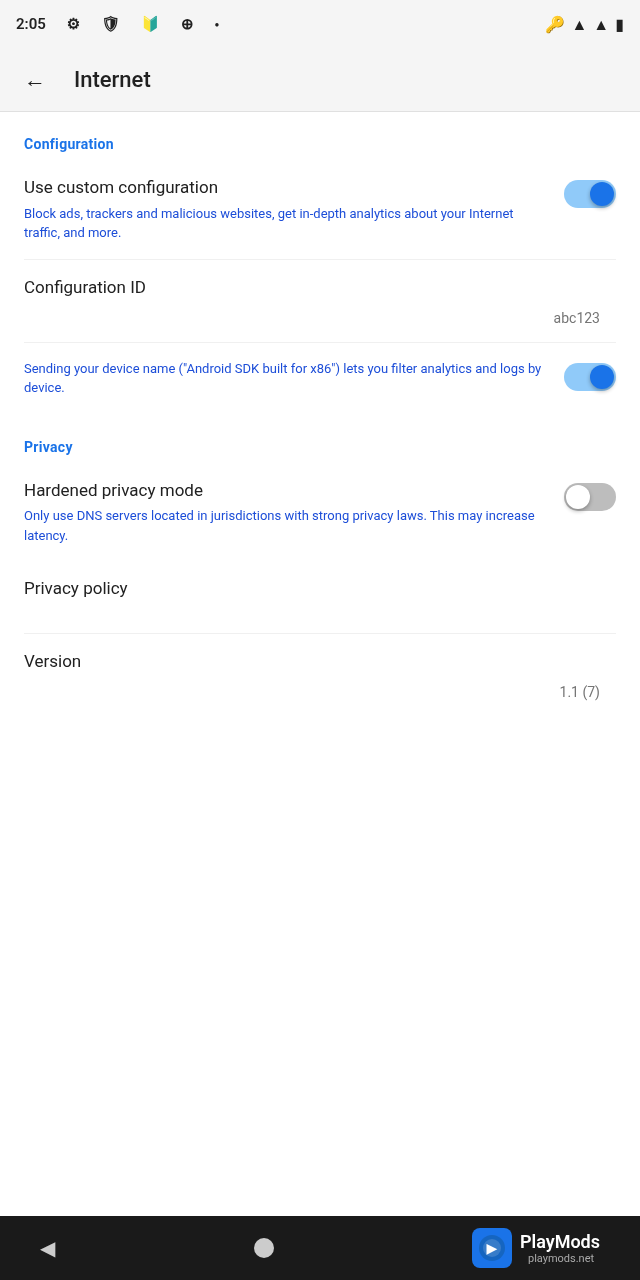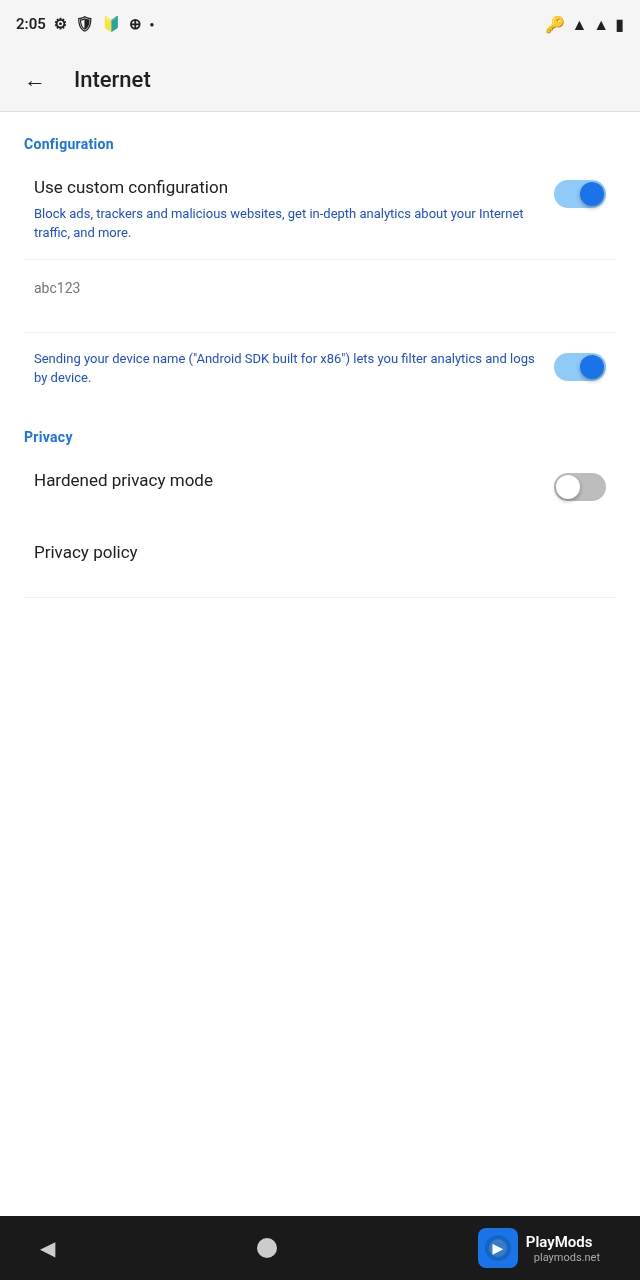--- a/index.html
+++ b/index.html
@@ -17,21 +17,21 @@
       background: #f5f5f5;
       height: 48px;
       display: flex;
       align-items: center;
       justify-content: space-between;
       padding: 0 16px;
     }
     .status-left {
       display: flex;
       align-items: center;
-      gap: 8px;
+      gap: 21px;
       font-size: 15px;
       font-weight: 600;
       color: #212121;
     }
     .status-right {
       display: flex;
       align-items: center;
       gap: 6px;
     }
 
@@ -67,21 +67,21 @@
     .section-header {
       padding: 24px 24px 8px 24px;
       font-size: 14px;
       font-weight: 700;
       color: #1a73e8;
       letter-spacing: 0.3px;
     }
 
     
     .settings-item {
-      padding: 16px 34px;
+      padding: 16px 24px;
       display: flex;
       align-items: flex-start;
       justify-content: space-between;
       min-height: 72px;
       cursor: pointer;
     }
     .settings-item-text {
       flex: 1;
       padding-right: 16px;
     }
@@ -93,21 +93,22 @@
       margin-bottom: 4px;
     }
     .settings-item-subtitle {
       font-size: 13px;
       color: #1d4ed8;
       line-height: 1.5;
     }
     .settings-item-value {
       font-size: 14px;
       color: #757575;
-      margin-top: 4px;
+      margin-top: 10px;
+      text-align: right;
     }
 
     
     .toggle {
       position: relative;
       width: 52px;
       height: 28px;
       flex-shrink: 0;
       margin-top: 4px;
     }
@@ -184,21 +185,21 @@
       display: flex;
       align-items: center;
       justify-content: center;
       font-size: 20px;
     }
     .playmods-text {
       display: flex;
       flex-direction: column;
     }
     .playmods-name {
-      font-size: 15px;
+      font-size: 18px;
       color: #ffffff;
       font-weight: 600;
     }
     .playmods-url {
       font-size: 11px;
       color: #aaaaaa;
       padding-left: 8px;
     }
 
     
@@ -243,20 +244,21 @@
     <div class="toggle">
       <div class="toggle-track on"></div>
       <div class="toggle-thumb on"></div>
     </div>
   </div>
 
   <div class="divider"></div>
 
   <div class="settings-item">
     <div class="settings-item-text">
+      <div class="settings-item-title">Configuration ID</div>
       <div class="settings-item-value">abc123</div>
     </div>
   </div>
 
   <div class="divider"></div>
 
   <div class="settings-item">
     <div class="settings-item-text">
       <div class="settings-item-subtitle">Sending your device name ("Android SDK built for x86") lets you filter analytics and logs by device.</div>
     </div>
@@ -264,36 +266,43 @@
       <div class="toggle-track on"></div>
       <div class="toggle-thumb on"></div>
     </div>
   </div>
 
   <div class="section-header">Privacy</div>
 
   <div class="settings-item">
     <div class="settings-item-text">
       <div class="settings-item-title">Hardened privacy mode</div>
+      <div class="settings-item-subtitle">Only use DNS servers located in jurisdictions with strong privacy laws. This may increase latency.</div>
     </div>
     <div class="toggle">
       <div class="toggle-track off"></div>
       <div class="toggle-thumb off"></div>
     </div>
   </div>
 
 
   <div class="settings-item">
     <div class="settings-item-text">
       <div class="settings-item-title">Privacy policy</div>
     </div>
   </div>
 
   <div class="divider"></div>
 
+  <div class="settings-item">
+    <div class="settings-item-text">
+      <div class="settings-item-title">Version</div>
+      <div class="settings-item-value">1.1 (7)</div>
+    </div>
+  </div>
 
   <div class="bottom-spacer"></div>
 </div>
 
 <div class="bottom-nav">
   <span class="nav-btn">◀</span>
   <div class="nav-home"></div>
   <div class="playmods-badge">
     <div class="playmods-icon">
       <svg width="28" height="28" viewBox="0 0 28 28">

